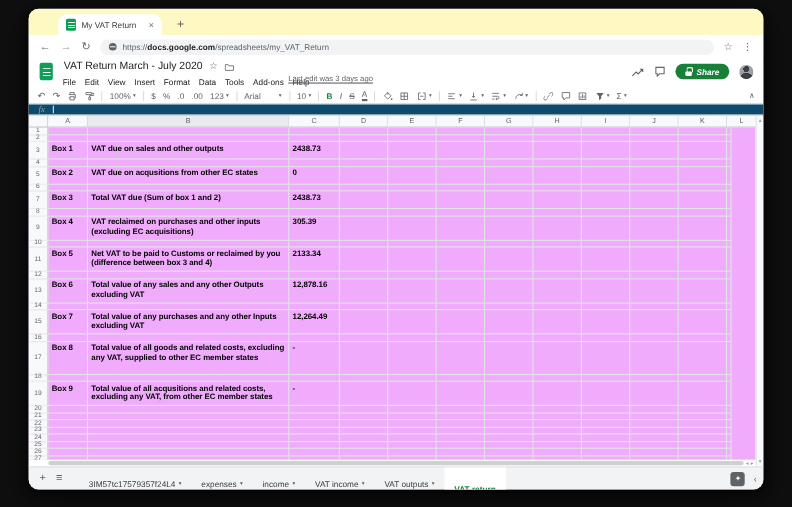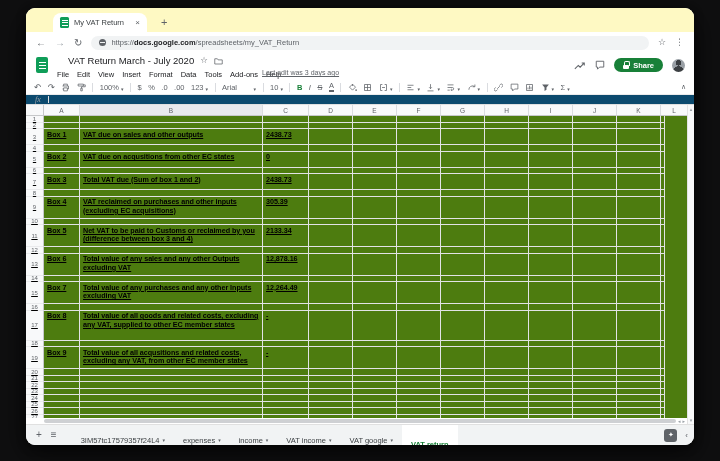--- a/index.html
+++ b/index.html
@@ -29,42 +29,42 @@
 .url { font-size:7.5px; color:#5f6368; white-space:nowrap; overflow:hidden; }
 .url .host { color:#202124; font-weight:700; }
 .star-ico { font-size:9px; color:#5f6368; margin-right:9px; line-height:1; }
 .dots-ico { font-size:9px; color:#5f6368; line-height:1; }
 
 
 .appheader { position:relative; background:#fff; height:27px; flex:none; }
 .sheets-ico-l { position:absolute; left:10px; top:4px; width:12px; height:16px; background:#0f9d58; border-radius:2px; }
 .sheets-ico-l::after { content:""; position:absolute; left:2.5px; right:2.5px; top:4.5px; height:7px;
   background:repeating-linear-gradient(to bottom,#fff 0,#fff 1px,transparent 1px,transparent 3px); }
-.titlerow { display:flex; align-items:center; padding-left:42px; height:15px; gap:6px; }
+.titlerow { display:flex; align-items:center; padding-left:32px; height:15px; gap:6px; }
 .doc-title { font-size:9.5px; color:#202124; }
 .title-star { font-size:8.5px; color:#5f6368; line-height:1; }
 .menurow { display:flex; align-items:center; padding-left:31px; height:12px; gap:8px; }
 .menu-item { font-size:7.5px; color:#202124; }
 .last-edit { font-size:7px; color:#5f6368; text-decoration:underline; margin-left:8px; }
-.hdr-right { position:absolute; right:9px; top:5px; display:flex; align-items:center; gap:9px; }
+.hdr-right { position:absolute; right:9px; top:5px; display:flex; align-items:center; gap:9px;font-style:italic; }
 .share-btn { height:14px; background:#188038; border-radius:7px; color:#fff; font-size:7.5px; font-weight:700;
   display:flex; align-items:center; gap:4px; padding:0 9px; }
 .lock { width:6px; height:8px; position:relative; flex:none; }
 .lock::before { content:""; position:absolute; top:0; left:1.2px; width:3.6px; height:4px; border:1px solid #fff; border-bottom:none; border-radius:2px 2px 0 0; }
 .lock::after { content:""; position:absolute; bottom:0; left:0; width:6px; height:4.5px; background:#fff; border-radius:1px; }
 .avatar { width:13px; height:13px; border-radius:50%; flex:none;
   background: radial-gradient(circle at 50% 30%, #3c4043 0 24%, transparent 25%),
               radial-gradient(circle at 50% 105%, #3c4043 0 42%, transparent 43%), #9aa0a6; }
 
 
 .toolbar { height:14px; display:flex; align-items:center; padding:0 8px; gap:6.5px; color:#5f6368;
   font-size:7.5px; flex:none; position:relative; background:#fff; }
 .tb-sep { width:1px; height:9px; background:#dadce0; flex:none; }
 .tb-g { font-size:8.5px; line-height:1; }
-.tb-lbl { display:flex; align-items:flex-end; gap:2px; }
+.tb-lbl { display:flex; align-items:center; gap:2px; }
 .caret { font-size:5px; color:#5f6368; line-height:1; }
 .tb-bold { color:#188038; font-weight:700; }
 .tb-italic { font-style:italic; }
 .tb-strike { text-decoration:line-through; }
 .tb-color { border-bottom:2px solid #5f6368; line-height:1; padding-bottom:0.5px; }
 .tb-ico { display:flex; align-items:center; }
 .collapse { position:absolute; right:8px; font-size:7px; color:#5f6368; }
 
 
 .formulabar { height:11px; border-top:1px solid #ececec; border-bottom:1px solid #e0e0e0; display:flex;
@@ -76,21 +76,21 @@
 
 .grid { flex:1; display:flex; min-height:0; }
 .gmain { flex:1; display:flex; flex-direction:column; min-width:0; }
 .colheads { display:flex; height:11px; flex:none; }
 .corner { width:18px; background:#f8f9fa; border-right:1px solid #c6c8ca; border-bottom:1px solid #c6c8ca; flex:none; }
 .colh { background:#f8f9fa; border-right:1px solid #dadce0; border-bottom:1px solid #c6c8ca; font-size:6.5px;
   color:#5f6368; display:flex; align-items:center; justify-content:center; flex:none; }
 .colh.shaded { background:#e8eaed; }
 .col-a { width:36px; } .col-b { width:183px; } .col-c { width:46px; } .col-std { width:44px; }
 .col-l { flex:1; width:auto; border-right:none; }
-.rowsbox { flex:1; overflow:hidden; background:#4d7c0f;text-decoration:underline; }
+.rowsbox { flex:1; overflow:hidden; background:#f0abfc; }
 .grow { display:flex; }
 .r-xs { height:6.5px; } .r-s { height:16px; } .r-m { height:22px; } .r-l { height:30px; }
 .gut { width:18px; flex:none; background:#f8f9fa; border-right:1px solid #c6c8ca; border-bottom:1px solid #e9eaec;
   font-size:6px; color:#5f6368; display:flex; align-items:center; justify-content:center; }
 .cell { border-right:1px solid #e2e3e5; border-bottom:1px solid #e2e3e5; flex:none; font-weight:700;
   font-size:7.2px; line-height:8.8px; color:#000; padding:1.5px 0 0 3px; letter-spacing:-0.05px; overflow:hidden; }
 .hscroll { height:6px; flex:none; display:flex; align-items:center; background:#fff; padding-left:18px; }
 .hthumb { flex:1; height:4px; border-radius:2px; background:#ced0d3; }
 .harrows { font-size:5px; color:#9aa0a6; display:flex; gap:2px; padding:0 2px; }
 .vscroll { width:7px; flex:none; background:#f8f9fa; border-left:1px solid #e3e3e3; display:flex;
@@ -818,21 +818,21 @@
           <span>income</span>
           <span class="caret">▾</span>
         </div>
 
         <div class="stab">
           <span>VAT income</span>
           <span class="caret">▾</span>
         </div>
 
         <div class="stab">
-          <span>VAT google</span>
+          <span>VAT outputs</span>
           <span class="caret">▾</span>
         </div>
 
         <div class="stab active">
           <span>VAT return</span>
           <span class="caret">▾</span>
         </div>
       </div>
     <div class="sb-right">
       <span class="explore">✦</span>

